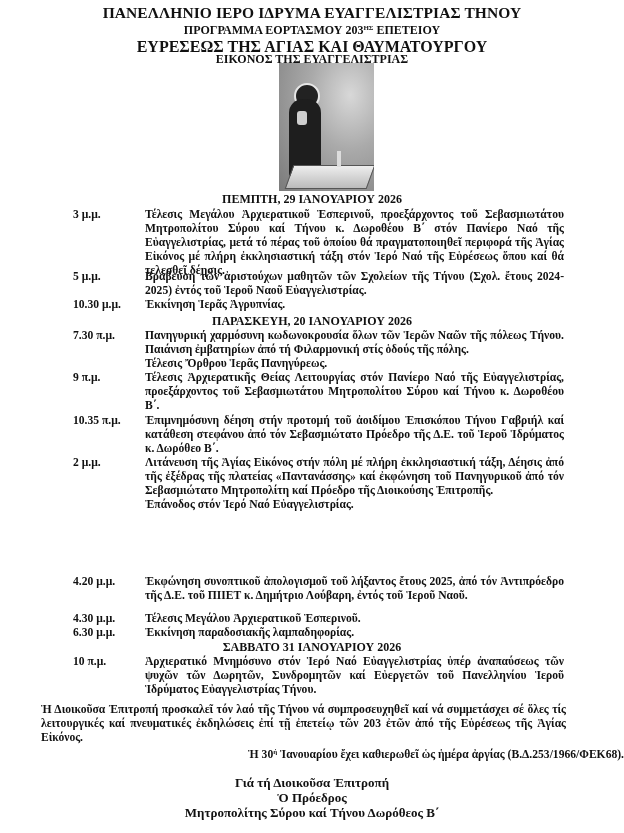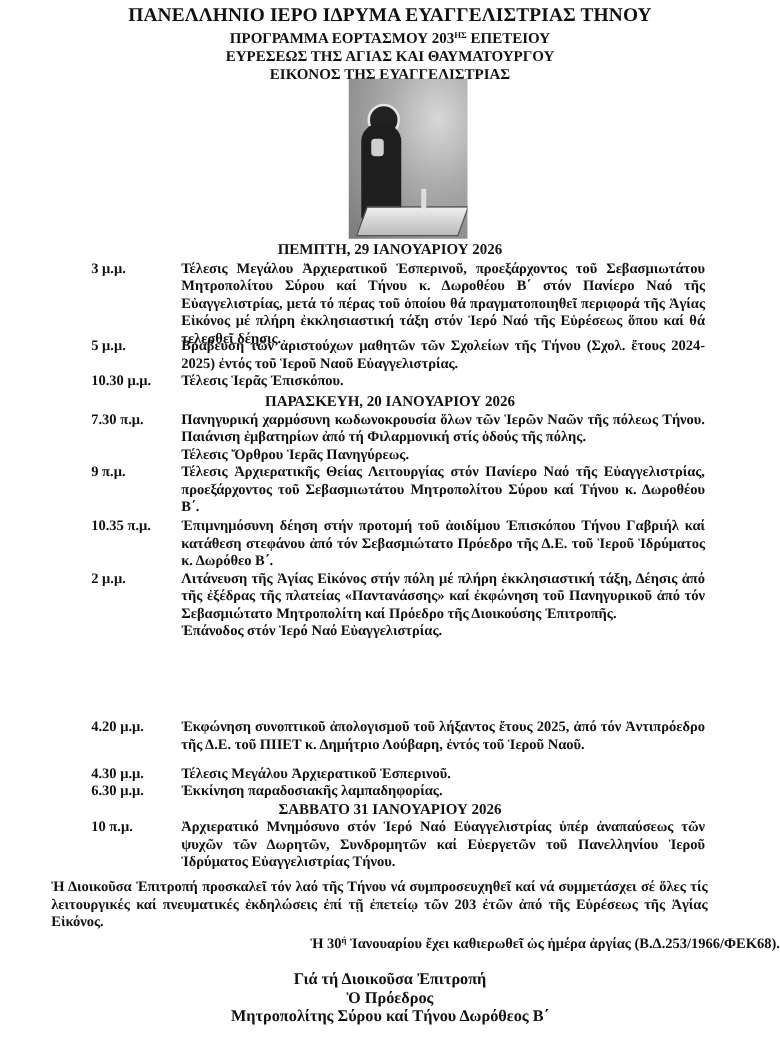--- a/index.html
+++ b/index.html
@@ -2,21 +2,21 @@
 <html><head>
 <meta charset="utf-8">
 <style>
   html, body { margin:0; padding:0; background:#ffffff; }
   body { width:624px; height:833px; position:relative; overflow:hidden;
          font-family:"Liberation Serif", "DejaVu Serif", serif; color:#111; }
   .page { position:absolute; left:0; top:0; width:624px; height:833px; }
   .hdr { position:absolute; left:0; width:624px; text-align:center; font-weight:bold; white-space:nowrap; }
   .h1 { top:4px; font-size:15.5px; letter-spacing:0.1px; }
   .h2 { top:23px; font-size:12px; }
-  .h3 { top:38px; font-size:12px; }
+  .h3 { top:38px; font-size:16px; }
   .h4 { top:52px; font-size:12px; }
   .h2 sup { font-size:7px; vertical-align:4px; }
   .icon-img { position:absolute; left:279px; top:63px; width:95px; height:128px;
               background: radial-gradient(ellipse at 75% 25%, #d8d8d8 0%, #aaa 40%, #7a7a7a 100%);
               overflow:hidden; }
   .icon-img .halo { position:absolute; left:15px; top:20px; width:22px; height:22px; border-radius:50%;
                     border:2px solid #e6e6e6; background:#222; }
   .icon-img .figure { position:absolute; left:10px; top:36px; width:32px; height:78px;
                       background:#1e1e1e; border-radius:14px 14px 4px 4px; }
   .icon-img .child { position:absolute; left:18px; top:48px; width:10px; height:14px; background:#cfcfcf; border-radius:3px; }
@@ -60,21 +60,21 @@
   </div>
   <div class="row" style="top:270px;">
     <div class="time">5 μ.μ.</div>
     <div class="desc">
         <p>Βράβευση τῶν ἀριστούχων μαθητῶν τῶν Σχολείων τῆς Τήνου (Σχολ. ἔτους 2024-2025) ἐντός τοῦ Ἱεροῦ Ναοῦ Εὐαγγελιστρίας.</p>
       </div>
   </div>
   <div class="row" style="top:298px;">
     <div class="time">10.30 μ.μ.</div>
     <div class="desc">
-        <p>Τέλεσις Ἱερᾶς Ἐπισκόπου.</p>
+        <p>Ἐκκίνηση Ἱερᾶς Ἀγρυπνίας.</p>
       </div>
   </div>
 
   <div class="dayhead" style="top:314px;">ΠΑΡΑΣΚΕΥΗ, 20 ΙΑΝΟΥΑΡΙΟΥ 2026</div>
   <div class="row" style="top:329px;">
     <div class="time">7.30 π.μ.</div>
     <div class="desc">
       <p>Πανηγυρική χαρμόσυνη κωδωνοκρουσία ὅλων τῶν Ἱερῶν Ναῶν τῆς πόλεως Τήνου. Παιάνιση ἐμβατηρίων ἀπό τή Φιλαρμονική στίς ὁδούς τῆς πόλης.</p>
       <p>Τέλεσις Ὄρθρου Ἱερᾶς Πανηγύρεως.</p>
     </div>

